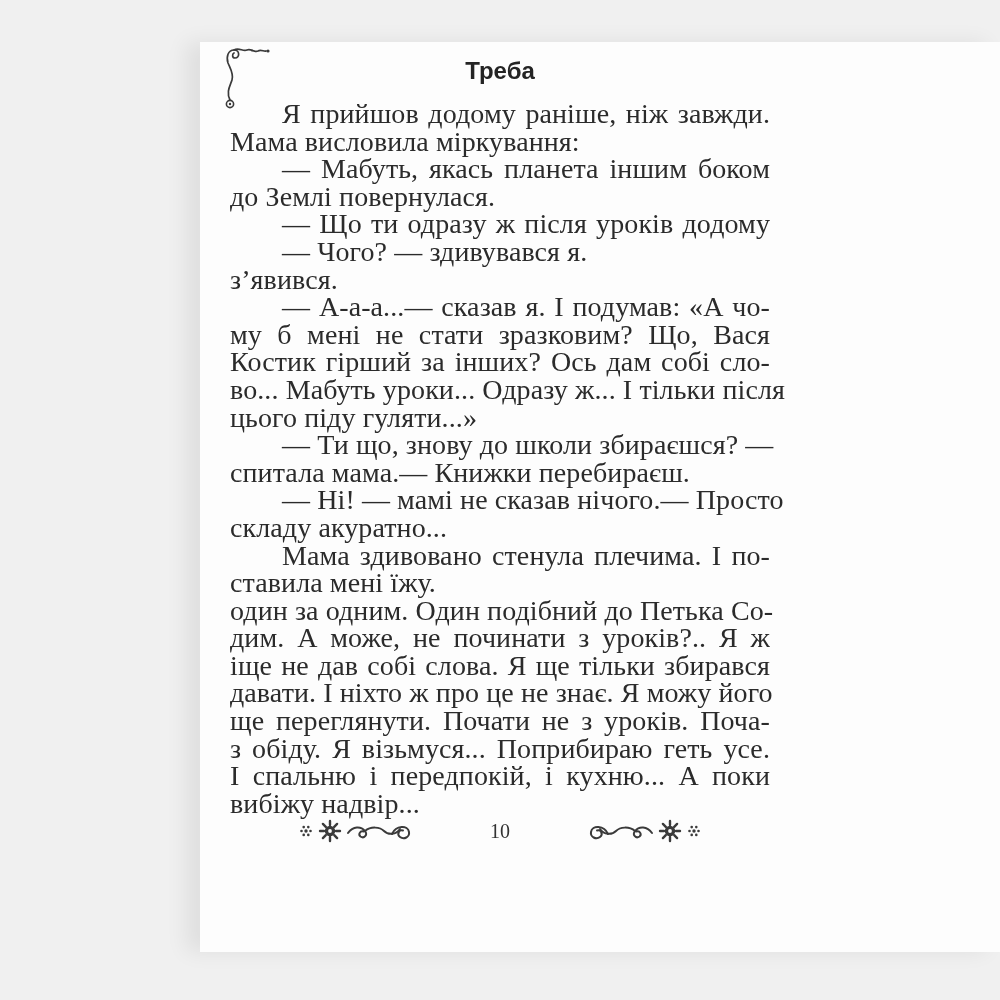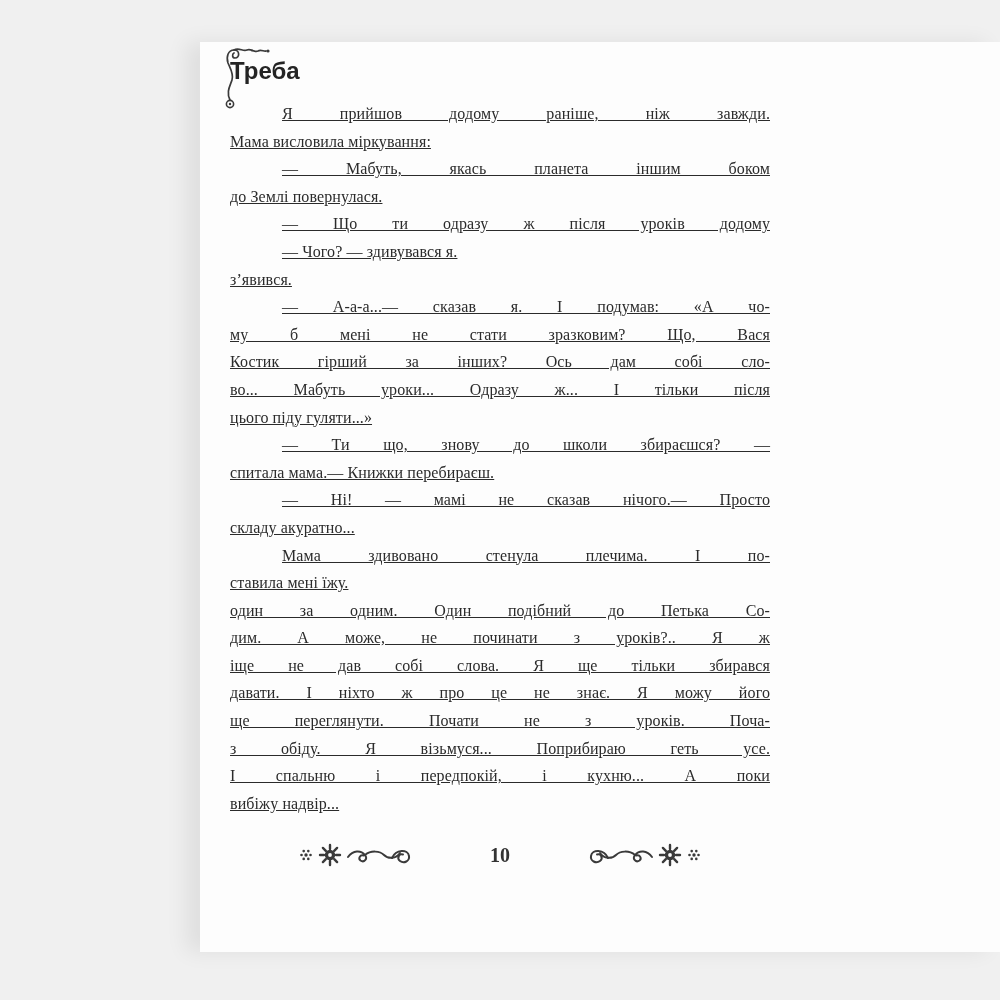--- a/index.html
+++ b/index.html
@@ -31,49 +31,47 @@
     width:48px;
     height:66px;
   }
   .text-column{
     position:absolute;
     left:30px;
     top:14px;
     width:540px;
   }
   .chapter-title{
-    text-align:left;
+    text-align:center;
     font-family:"Liberation Sans","DejaVu Sans",sans-serif;
     font-weight:700;
     font-size:24px;
     line-height:30px;
     color:#242424;
     margin-bottom:14px;
   }
   .page-text{
-    font-size:16px;
+    font-size:28px;
     line-height:27.6px;
     color:var(--text-color);
-    text-decoration:underline;
   }
   .line{
     text-align:justify;
     text-align-last:justify;
     white-space:nowrap;
     letter-spacing:0.1px;
   }
   .line.p-first{ text-indent:52px; }
   .line.p-last{ text-align-last:left; white-space:normal; }
   .page-footer{
-    margin-top:24px;
+    margin-top:0;
     display:grid;
     grid-template-columns:1fr auto 1fr;
     align-items:center;
     width:100%;
-    font-weight:bold;
   }
   .page-number{
     font-size:20px;
     color:#333;
     padding:0 10px;
   }
   .ornament{ justify-self:center; height:28px; }
   .ornament svg{ display:block; }
   .ornament.mirror svg{ transform:scaleX(-1); }
 </style>

